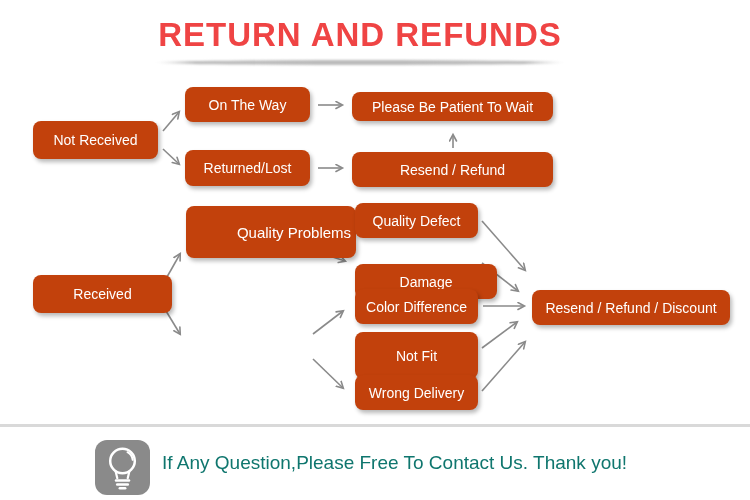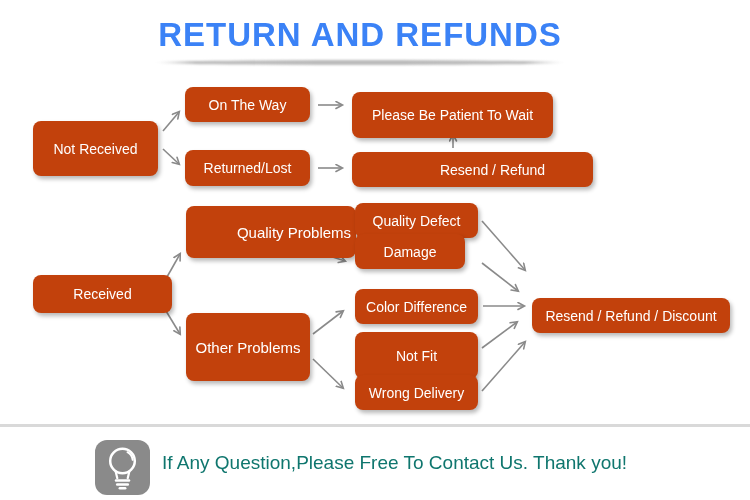--- a/index.html
+++ b/index.html
@@ -6,49 +6,49 @@
   body{
     width:750px;height:500px;position:relative;overflow:hidden;
     background:#ffffff;
     font-family:"Liberation Sans","DejaVu Sans",sans-serif;
   }
   .stage{position:absolute;inset:0;}
   
   .title{
     position:absolute;left:0;top:16px;width:720px;
     text-align:center;font-size:33px;font-weight:bold;
-    color:#3b82f6;letter-spacing:1px;white-space:nowrap;
+    color:#ef4444;letter-spacing:1px;white-space:nowrap;
   }
   .title-divider{
     position:absolute;left:155px;top:60px;width:410px;height:5px;
     background:linear-gradient(to right,rgba(190,190,190,0),rgba(175,175,175,.85) 10%,rgba(175,175,175,.85) 90%,rgba(190,190,190,0));
     border-radius:50%;
     filter:blur(1px);
   }
   
   .node{
     position:absolute;display:flex;align-items:center;justify-content:center;
     background:#c2410c;color:#ffffff;border-radius:8px;
     font-size:14px;text-align:center;white-space:nowrap;
     box-shadow:2px 3px 4px rgba(0,0,0,.28);
   }
-  .n-not-received   {left:33px; top:121px;width:125px;height:55px;}
+  .n-not-received   {left:33px; top:121px;width:125px;height:38px;}
   .n-on-the-way     {left:185px;top:87px; width:125px;height:35px;}
   .n-returned-lost  {left:185px;top:150px;width:125px;height:36px;text-align:right;}
-  .n-please-wait    {left:352px;top:92px; width:201px;height:46px;}
-  .n-resend-refund  {left:352px;top:152px;width:201px;height:35px;padding-left:40px;}
+  .n-please-wait    {left:352px;top:92px; width:201px;height:29px;}
+  .n-resend-refund  {left:352px;top:152px;width:201px;height:35px;}
   .n-received       {left:33px; top:275px;width:139px;height:38px;}
   .n-quality-problems{left:186px;top:206px;width:124px;height:52px;font-size:15px;padding-left:46px;}
   .n-other-problems {left:186px;top:313px;width:124px;height:68px;font-size:15px;}
   .n-quality-defect {left:355px;top:203px;width:123px;height:35px;}
-  .n-damage         {left:355px;top:234px;width:110px;height:35px;}
+  .n-damage         {left:355px;top:264px;width:142px;height:35px;}
   .n-color-difference{left:355px;top:289px;width:123px;height:35px;}
   .n-not-fit        {left:355px;top:332px;width:123px;height:47px;}
   .n-wrong-delivery {left:355px;top:375px;width:123px;height:35px;}
-  .n-rr-discount    {left:532px;top:290px;width:198px;height:35px;margin-top:8px;}
+  .n-rr-discount    {left:532px;top:290px;width:198px;height:35px;}
   
   .arrows{position:absolute;left:0;top:0;width:750px;height:500px;pointer-events:none;}
   
   .footer-divider{
     position:absolute;left:0;top:424px;width:750px;height:3px;background:#d9d9d9;
   }
   .footer-icon{
     position:absolute;left:95px;top:440px;width:55px;height:55px;
     background:#8a8a8a;border-radius:12px;
     display:flex;align-items:center;justify-content:center;
@@ -92,21 +92,20 @@
     </g>
   </svg>
 
   <div class="node n-not-received">Not Received</div>
   <div class="node n-on-the-way">On The Way</div>
   <div class="node n-returned-lost">Returned/Lost</div>
   <div class="node n-please-wait">Please Be Patient To Wait</div>
   <div class="node n-resend-refund">Resend / Refund</div>
   <div class="node n-received">Received</div>
   <div class="node n-quality-problems">Quality Problems</div>
-  <div class="node n-other-problems">Other Problems</div>
   <div class="node n-quality-defect">Quality Defect</div>
   <div class="node n-damage">Damage</div>
   <div class="node n-color-difference">Color Difference</div>
   <div class="node n-not-fit">Not Fit</div>
   <div class="node n-wrong-delivery">Wrong Delivery</div>
   <div class="node n-rr-discount">Resend / Refund / Discount</div>
 
   <div class="footer-divider"></div>
   <div class="footer-icon">
     <svg width="55" height="55" viewBox="0 0 55 55" fill="none" stroke="#ffffff" stroke-width="2.5" stroke-linecap="round">

